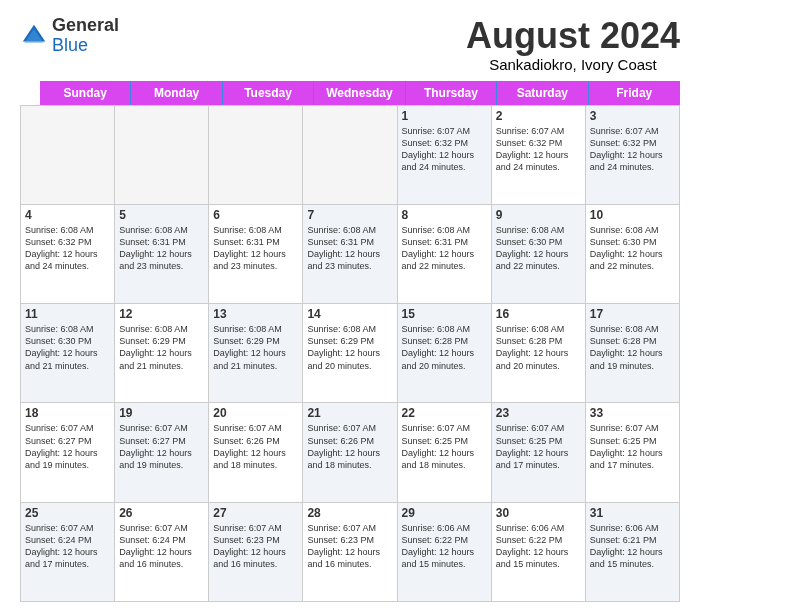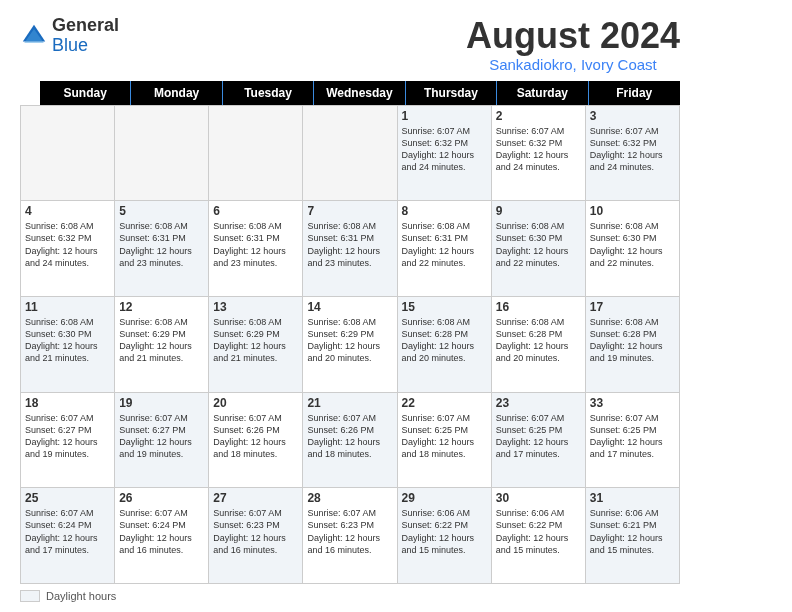--- a/index.html
+++ b/index.html
@@ -51,31 +51,31 @@
       text-align: center;
     }
     .title-month {
       font-size: 36px;
       font-weight: bold;
       color: #333;
       line-height: 1.1;
     }
     .title-location {
       font-size: 15px;
-      color: #3b82f6;
+      color: #000000;
     }
     .calendar {
       flex: 1;
       display: flex;
       flex-direction: column;
     }
     .cal-header {
       display: grid;
       grid-template-columns: repeat(7, 1fr);
-      background: #000000;
+      background: #d946ef;
       margin-left: 20px;
     }
     .cal-header-cell {
       color: #fff;
       font-size: 12px;
       font-weight: bold;
       padding: 5px 4px;
       text-align: center;
       border-right: 1px solid #3a8adf;
     }
@@ -393,17 +393,13 @@
             <span class="day-num">31</span>
             <div class="day-info" style="white-space: pre-line;">Sunrise: 6:06 AM
 Sunset: 6:21 PM
 Daylight: 12 hours
 and 15 minutes.</div>
           </div>
         </div>
       </div>
   </div>
 
-  <div class="footer">
-    <div class="footer-swatch"></div>
-    <span>Daylight hours</span>
-  </div>
 </div>
 
 </body></html>

